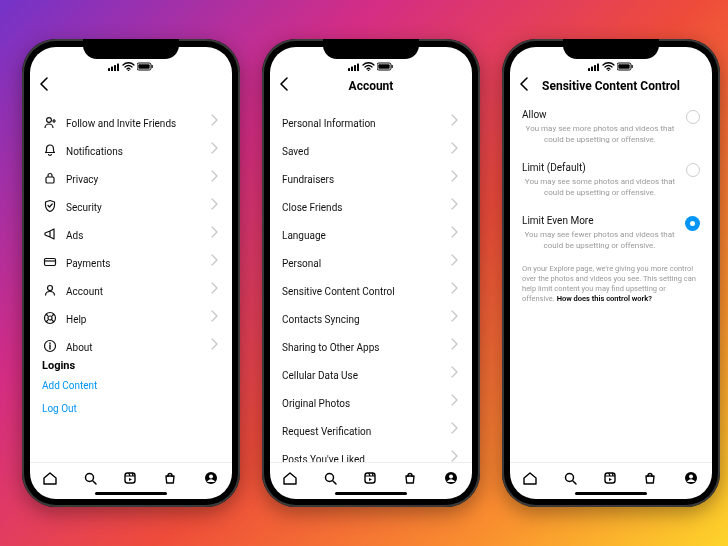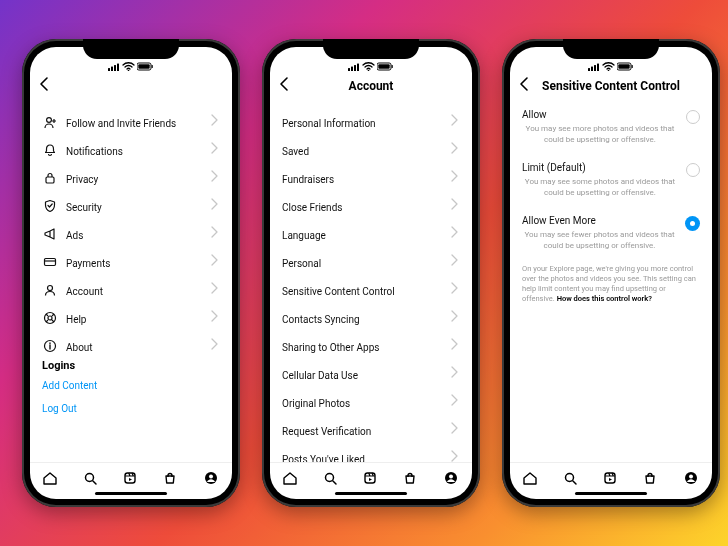--- a/index.html
+++ b/index.html
@@ -426,21 +426,21 @@
           </div>
           <div class="row">
             <div style="flex:1">
               <div class="opt-title">Limit (Default)</div>
               <div class="opt-desc">You may see some photos and videos that could be upsetting or offensive.</div>
             </div>
             <span class="radio radio-off"></span>
           </div>
           <div class="row">
             <div style="flex:1">
-              <div class="opt-title">Allow Even More</div>
+              <div class="opt-title">Limit Even More</div>
               <div class="opt-desc">You may see fewer photos and videos that could be upsetting or offensive.</div>
             </div>
             <span class="radio radio-on"></span>
           </div>
           <div class="foot-note"><span>On your Explore page, we're giving you more control over the photos and videos you see. This setting can help limit content you may find upsetting or offensive. </span><span class="lk">How does this control work?</span></div>
         </div>
       <div class="tabbar">
         <span class="tab"><svg width="16" height="16">
               <use href="#i-home"></use>
             </svg></span>

